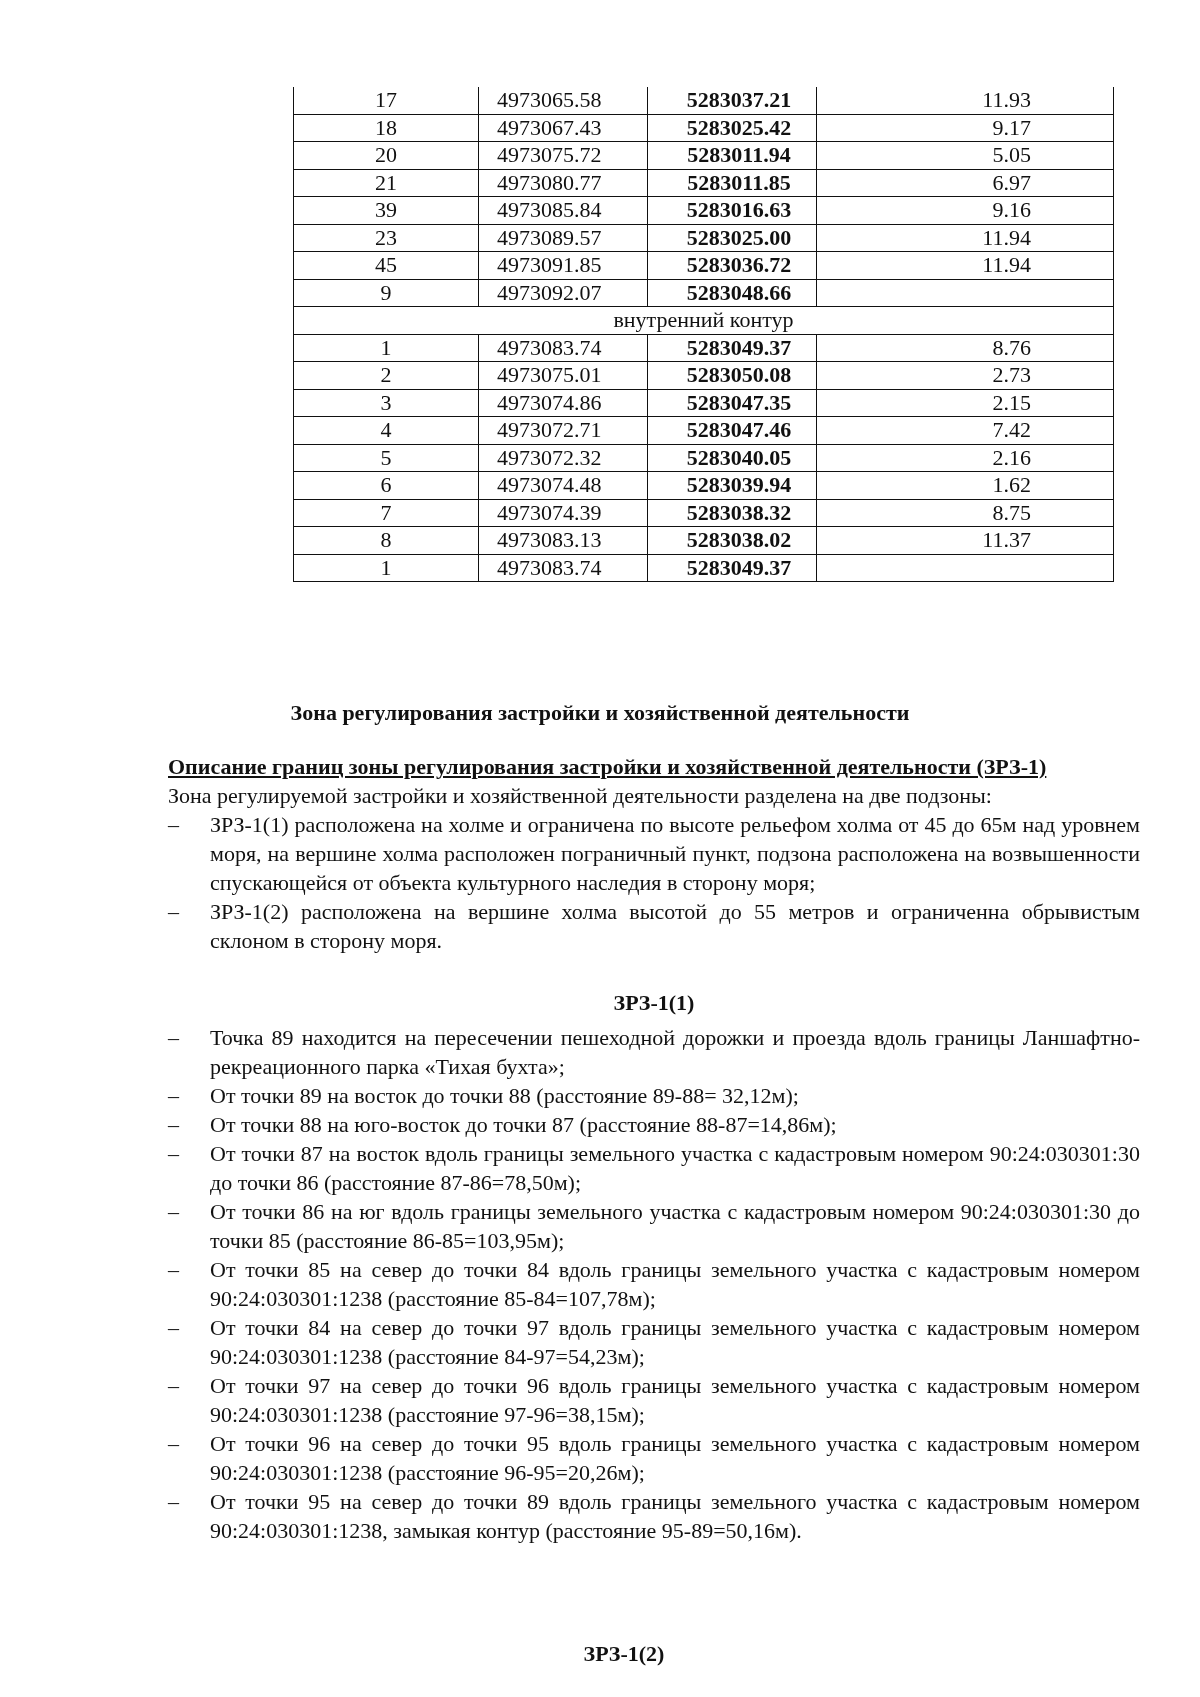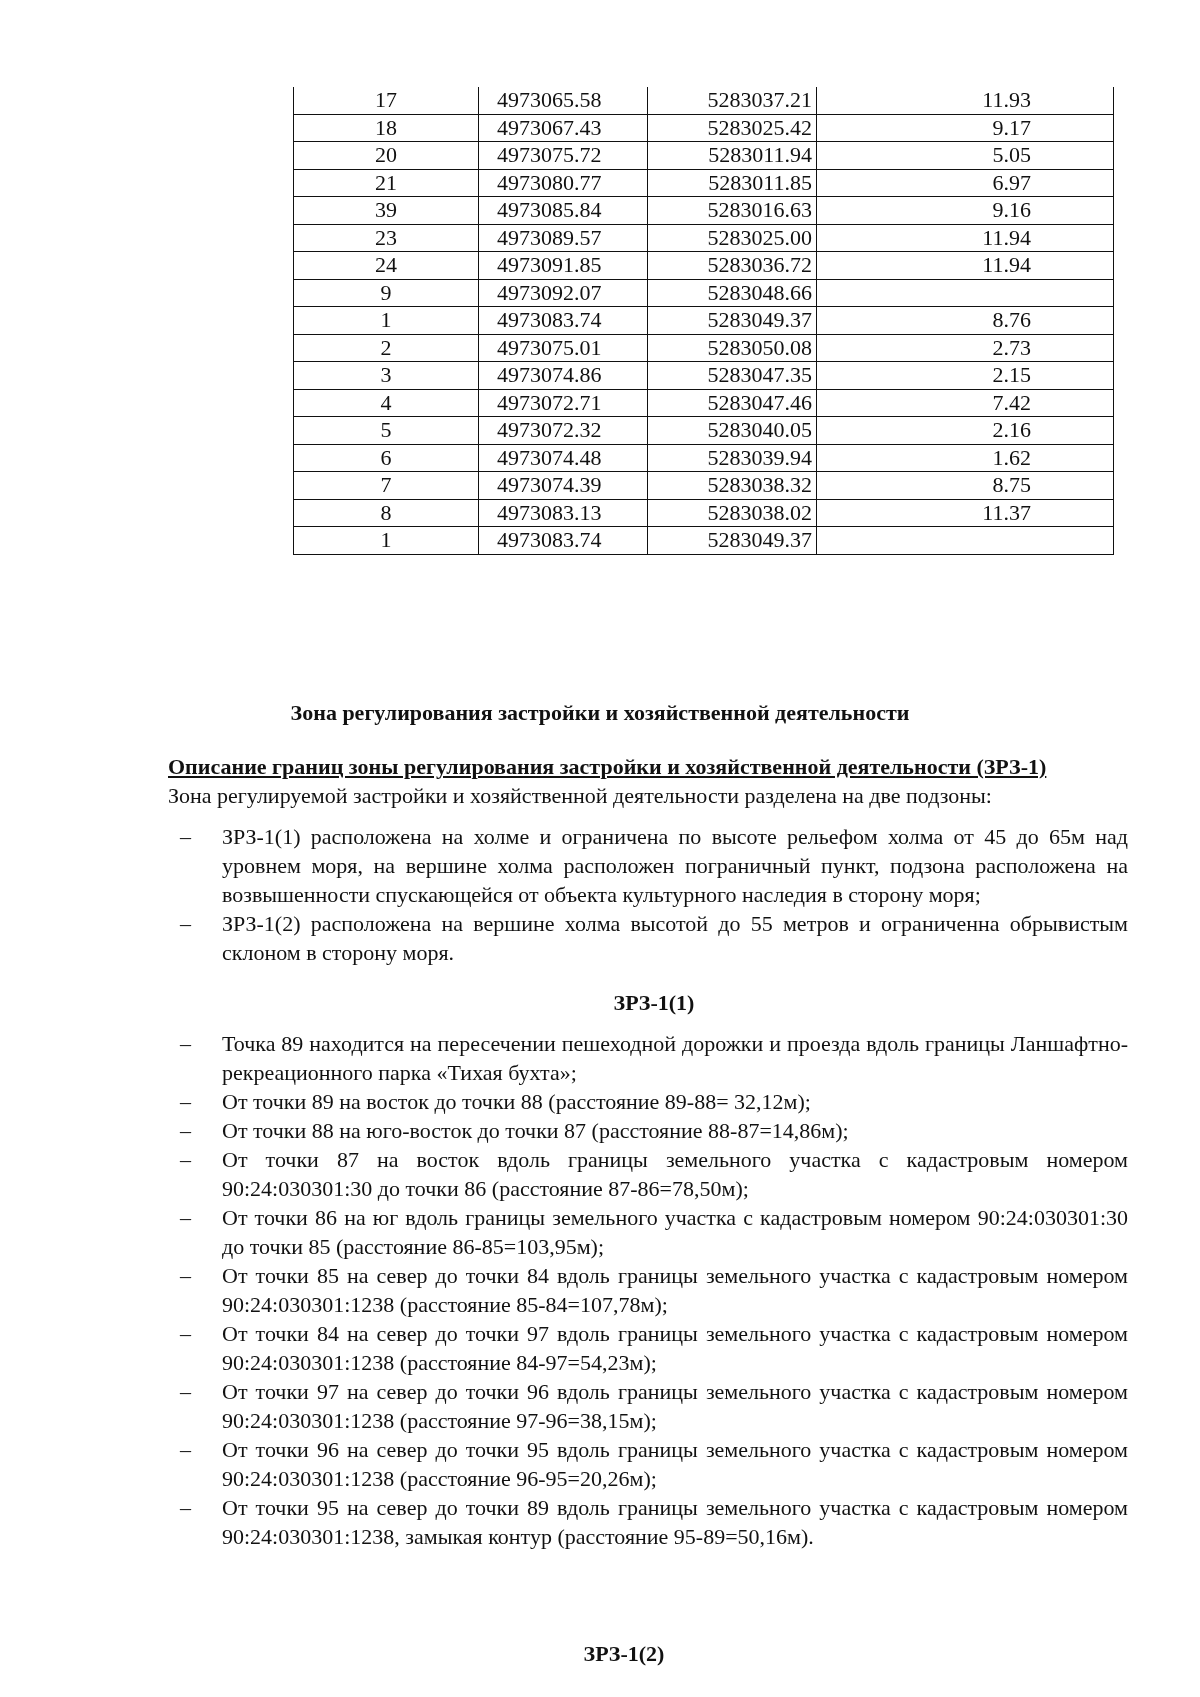--- a/index.html
+++ b/index.html
@@ -3,28 +3,28 @@
 <meta charset="utf-8">
 <style>
   html, body { margin: 0; padding: 0; background: #ffffff; }
   body { width: 1200px; height: 1697px; position: relative; overflow: hidden;
          font-family: "Liberation Serif", "DejaVu Serif", serif; color: #111; }
   .coord-table { position: absolute; left: 293px; top: 87px; border-collapse: collapse;
                  font-size: 22px; }
   .coord-table td { border: 1.5px solid #111; height: 26.5px; padding: 0 4px; line-height: 26px; }
   .coord-table td.c0 { width: 176px; text-align: center; }
   .coord-table td.c1 { width: 146px; text-align: left; padding-left: 18px; }
-  .coord-table td.c2 { width: 146px; text-align: right; padding-left: 18px; }
+  .coord-table td.c2 { width: 146px; text-align: center; padding-left: 18px; font-weight: bold; }
   .coord-table td.c3 { width: 210px; text-align: right; padding-right: 82px; }
   .coord-table tr.first td { border-top: none; }
   .coord-table td.span { text-align: center; }
   .heading { position: absolute; left: 0; width: 1200px; text-align: center; font-weight: bold; font-size: 22px; }
   .text { position: absolute; left: 168px; width: 972px; font-size: 22px; line-height: 29px; }
   .underline-title { font-weight: bold; text-decoration: underline; white-space: nowrap; }
-  ul.dash { list-style: none; margin: 12px; padding: 0; font-family: Liberation Serif, serif; }
+  ul.dash { list-style: none; margin: 0; padding: 0; font-family: Liberation Serif, serif; }
   ul.dash li { position: relative; padding-left: 42px; text-align: justify; }
   ul.dash li::before { content: "\2013"; position: absolute; left: 0; top: 0; }
   .sub-heading { text-align: center; font-weight: bold; margin: 0; }
 </style>
 </head>
 <body>
 
 <table class="coord-table">
   <tbody>
     <tr class="first">
@@ -57,30 +57,33 @@
       <td class="c2">5283016.63</td>
       <td class="c3">9.16</td>
     </tr>
     <tr>
       <td class="c0">23</td>
       <td class="c1">4973089.57</td>
       <td class="c2">5283025.00</td>
       <td class="c3">11.94</td>
     </tr>
     <tr>
-      <td class="c0">24</td>
+      <td class="c0">45</td>
       <td class="c1">4973091.85</td>
       <td class="c2">5283036.72</td>
       <td class="c3">11.94</td>
     </tr>
     <tr>
       <td class="c0">9</td>
       <td class="c1">4973092.07</td>
       <td class="c2">5283048.66</td>
       <td class="c3"></td>
+    </tr>
+    <tr>
+      <td class="span" colspan="4">внутренний контур</td>
     </tr>
     <tr>
       <td class="c0">1</td>
       <td class="c1">4973083.74</td>
       <td class="c2">5283049.37</td>
       <td class="c3">8.76</td>
     </tr>
     <tr>
       <td class="c0">2</td>
       <td class="c1">4973075.01</td>

